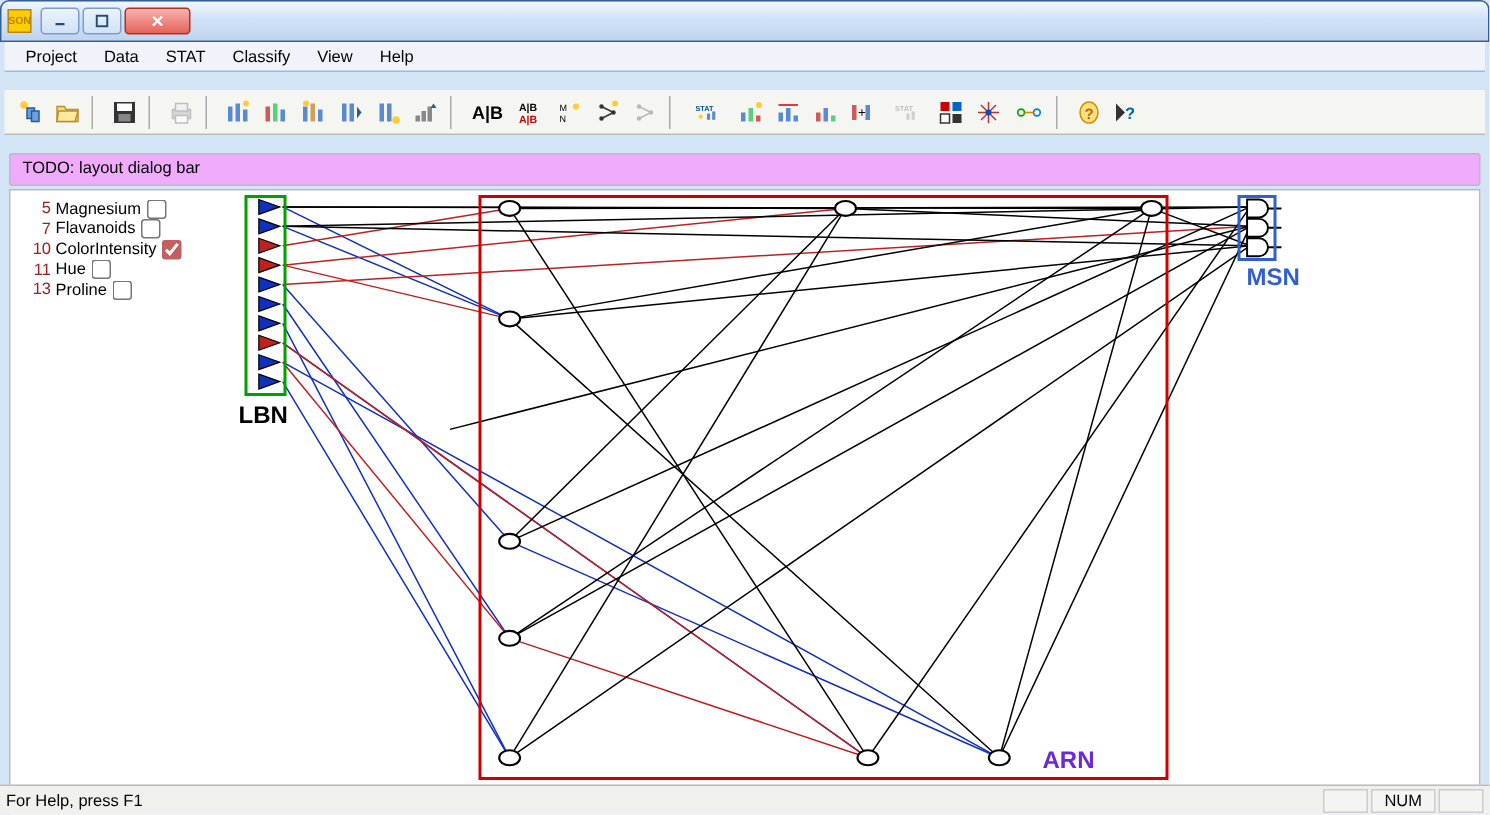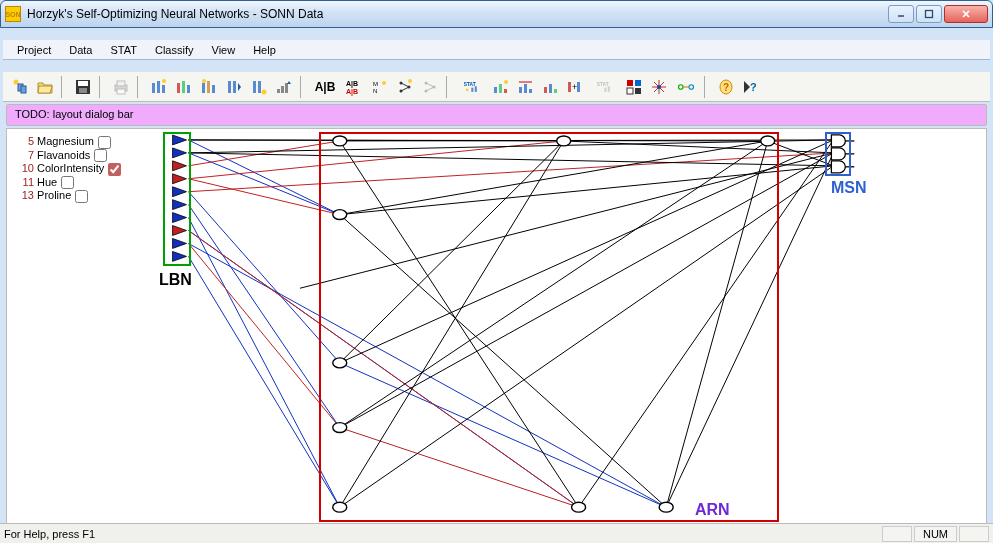--- a/index.html
+++ b/index.html
@@ -8,25 +8,25 @@
 
 .titlebar { height: 28px; background: linear-gradient(#f0f7ff, #d4e4f7 40%, #bdd4ee); border: 1px solid #365f91; border-radius: 6px 6px 0 0; display: flex; align-items: center; padding: 0 4px; }
 .app-icon { width: 16px; height: 16px; background: #ffcc00; border: 1px solid #b8860b; margin-right: 6px; display:flex; align-items:center; justify-content:center; font-size:7px; font-weight:bold; color:#b8860b;}
 .titlebar .title { flex: 1; color: #000; font-size: 12px; }
 .winbtns { display: flex; gap: 2px; }
 .winbtn { width: 26px; height: 18px; border: 1px solid #7a9ec7; border-radius: 3px; background: linear-gradient(#eaf3fc,#cfe2f7); display:flex; align-items:center; justify-content:center; }
 .winbtn.close { width: 44px; background: linear-gradient(#f7b4ad,#e5635a); border-color:#b03027; color:#fff; font-weight:bold;}
 .winbtn svg { width:10px; height:10px; }
 
 
-.menubar { height: 20px; background: #f0f4fa; border-bottom: 1px solid #a0b8d8; display: flex; align-items:center; padding: 0 6px; gap: 2px; margin: 12px 3px;}
+.menubar { height: 20px; background: #f0f4fa; border-bottom: 1px solid #a0b8d8; display: flex; align-items:center; padding: 0 6px; gap: 2px; margin: 0 3px;}
 .menubar span { padding: 2px 8px; cursor: default; }
 
 
-.toolbar { height: 30px; background: #f5f5f1; border-bottom: 1px solid #bbb; display:flex; align-items:center; padding: 0 6px; gap:3px; margin: 0 3px;}
+.toolbar { height: 30px; background: #f5f5f1; border-bottom: 1px solid #bbb; display:flex; align-items:center; padding: 0 6px; gap:3px; margin: 12px 3px;}
 .tbtn { width: 22px; height: 22px; display:flex; align-items:center; justify-content:center; font-size:12px; position:relative;}
 .tbtn svg { width:18px; height:18px; }
 .tsep { width:6px; height:22px; border-left: 1px solid #aaa; margin:0 2px;}
 
 
 .dialogbar { height: 22px; background: #f0abfc; border: 1px solid #bbb; margin: 2px 6px 0 6px; padding: 3px 8px; border-radius:2px;}
 
 
 .canvas-wrap { position: relative; margin: 2px 6px; background: #fff; border: 1px solid #bbb; height: 420px; overflow:hidden;}
 .canvas-svg { position:absolute; top:0; left:0; width:100%; height:100%; }
@@ -51,21 +51,20 @@
 .statuscell { border:1px solid #ccc; padding:1px 8px; margin-left:2px; min-width:30px; text-align:center; background:#f4f4f0;}
 
 
 .rectbox { position:absolute; border:2px solid; pointer-events:none;}
 </style>
 </head>
 <body>
 
 <div class="titlebar">
   <div class="app-icon">SON</div>
-  <div class="title">Horzyk's Self-Optimizing Neural Networks - SONN Data</div>
   <div class="winbtns">
     <div class="winbtn">
         <svg viewBox="0 0 10 10">
           <line x1="2" y1="7" x2="8" y2="7" stroke="#2a4a72" stroke-width="1.5"></line>
         </svg>
       </div>
     <div class="winbtn">
         <svg viewBox="0 0 10 10">
           <rect x="1.5" y="1.5" width="7" height="7" fill="none" stroke="#2a4a72" stroke-width="1.3"></rect>
         </svg>

